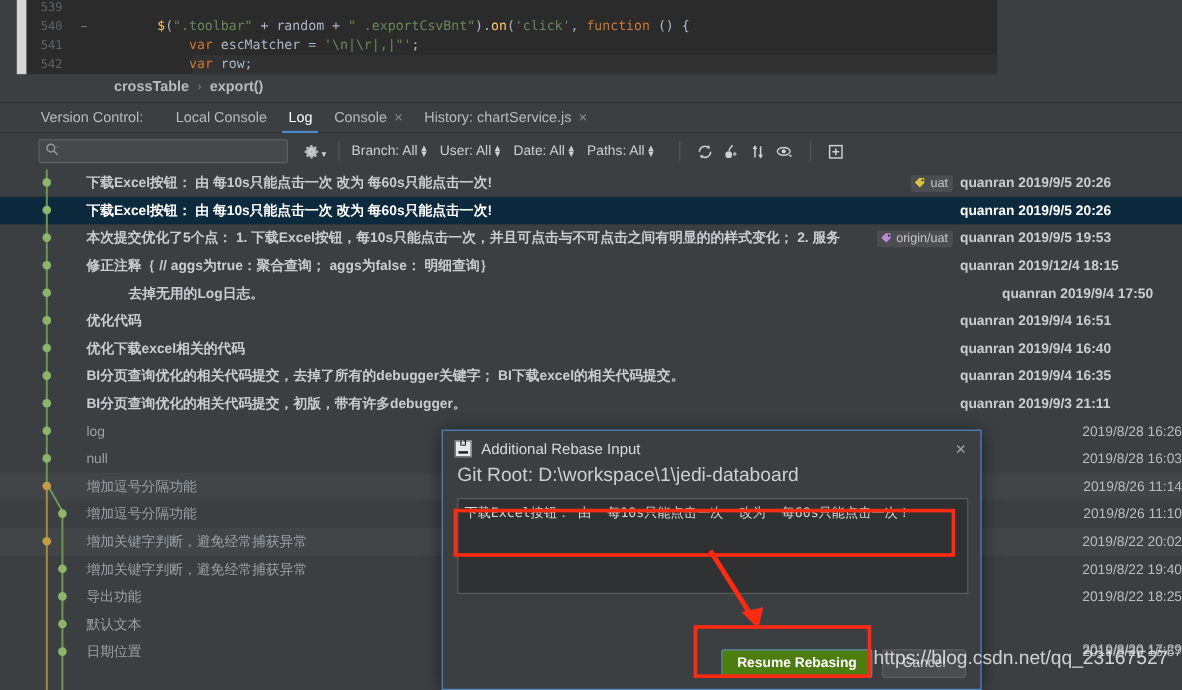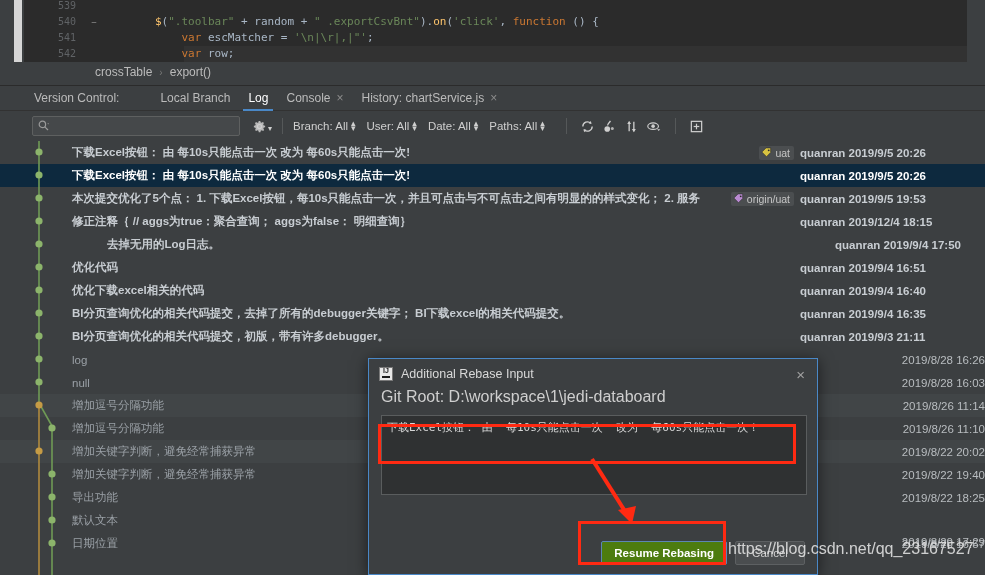--- a/index.html
+++ b/index.html
@@ -6,24 +6,23 @@
   html, body {
     width: 985px; height: 575px;
     background: #3c3f41;
     font-family: "Liberation Sans", "DejaVu Sans", sans-serif;
     overflow: hidden;
   }
   #root { position: relative; width: 985px; height: 575px; }
 
   
   .editor {
-    position: absolute; left: 0; top: 0; width: 943px; height: 62px;
+    position: absolute; left: 0; top: 0; width: 831px; height: 62px;
     background: #2b2b2b;
     overflow: hidden;
-    margin-left: 24px;
   }
   .editor-left-pad {
     position: absolute; left: 0; top: 0; width: 22px; height: 62px;
     background: #3c3f41;
   }
   .editor-left-pad .thin {
     position: absolute; left: 14px; top: 0; width: 8px; height: 62px;
     background: #d6d6d6;
   }
   .code-line {
@@ -52,31 +51,31 @@
   }
 
   
   .breadcrumb {
     position: absolute; left: 0; top: 62px; width: 985px; height: 24px;
     background: #3c3f41; border-bottom: 1px solid #2b2b2b;
   }
   .breadcrumb .bc-inner {
     position: absolute; left: 95px; top: 3px;
     font-size: 12px; color: #bbbbbb;
-    display: flex; align-items: center; gap: 7px;
+    display: flex; align-items: center; gap: 7px; font-weight: bold;
   }
   .bc-sep { color: #777; font-size: 10px; }
 
   
   .tw-tabs {
     position: absolute; left: 0; top: 86px; width: 985px; height: 25px;
     background: #3c3f41; border-bottom: 1px solid #323232;
     display: flex; align-items: center; padding-left: 34px; gap: 0;
   }
-  .tw-label { font-size: 12px; color: #bbbbbb; margin-right: 32px; }
+  .tw-label { font-size: 12px; color: #bbbbbb; margin-right: 18px; }
   .tw-tab {
     font-size: 12px; color: #bbbbbb; padding: 0 9px; height: 25px;
     line-height: 25px; position: relative; display: flex; align-items: center; gap: 6px;
   }
   .tw-tab.active { color: #ffffff; }
   .tw-tab.active::after {
     content: ""; position: absolute; left: 4px; right: 4px; bottom: 0;
     height: 2px; background: #4a88c7;
   }
   .tab-x { color: #8c8c8c; font-size: 12px; line-height: 1; }
@@ -220,21 +219,21 @@
       <span>crossTable</span>
       <span class="bc-sep">›</span>
       <span>export()</span>
     </div>
   </div>
 
   <div class="tw-tabs">
     <span class="tw-label">Version Control:</span>
     <div id="tw-tab-host" style="display:flex;align-items:center;">
         <div class="tw-tab">
-          <span>Local Branch</span>
+          <span>Local Console</span>
         </div>
         <div class="tw-tab active">
           <span>Log</span>
         </div>
         <div class="tw-tab">
           <span>Console</span>
           <span class="tab-x">×</span>
         </div>
         <div class="tw-tab">
           <span>History: chartService.js</span>

